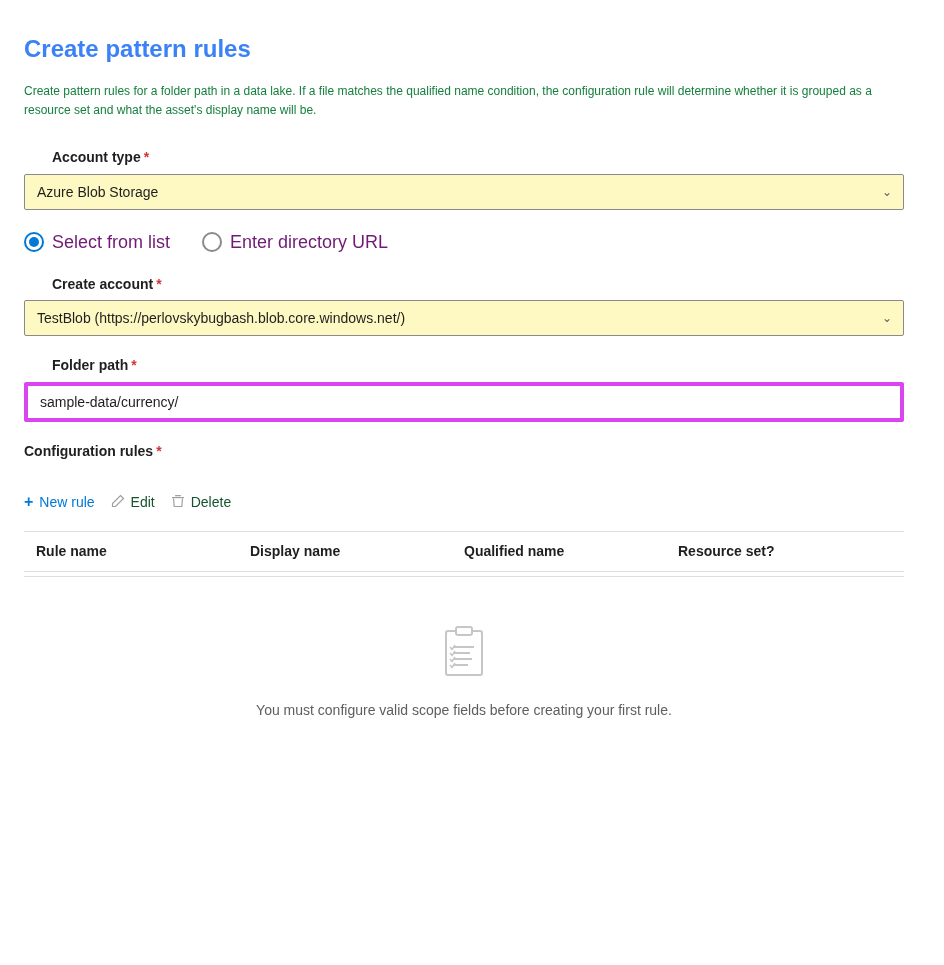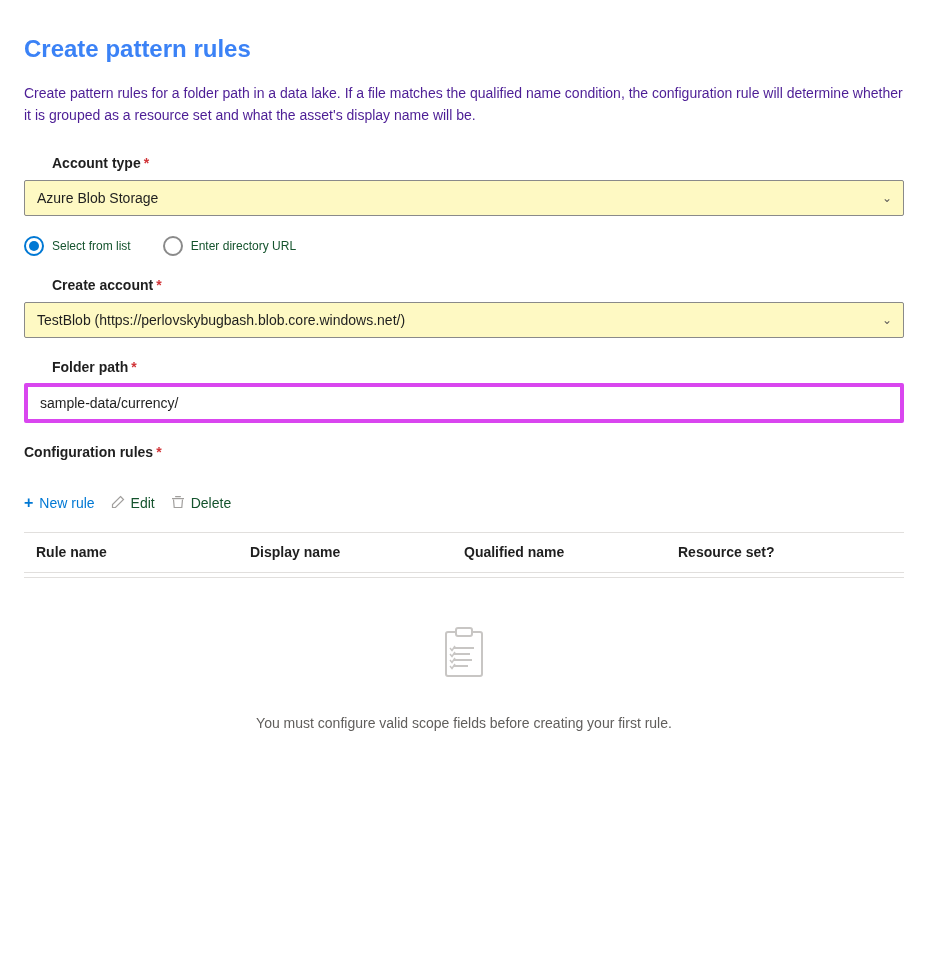--- a/index.html
+++ b/index.html
@@ -24,22 +24,22 @@
     }
 
     .page-title {
       font-size: 24px;
       font-weight: 600;
       color: #3b82f6;
       margin-bottom: 16px;
     }
 
     .description-text {
-      font-size: 14px;
-      color: #4c1d95;
+      font-size: 12px;
+      color: #15803d;
       line-height: 1.6;
       margin-bottom: 28px;
       max-width: 880px;
     }
 
     .field-group {
       margin-bottom: 20px;
     }
 
     .field-label {
@@ -118,22 +118,22 @@
     }
 
     .radio-inner {
       width: 10px;
       height: 10px;
       border-radius: 50%;
       background: #0078d4;
     }
 
     .radio-label {
-      font-size: 12px;
-      color: #14532d;
+      font-size: 18px;
+      color: #701a75;
       cursor: pointer;
     }
 
     .text-input {
       width: 100%;
       max-width: 880px;
       padding: 8px 12px;
       border: 4px solid #d946ef;
       border-radius: 2px;
       font-size: 14px;
@@ -202,21 +202,21 @@
       font-size: 14px;
       font-weight: 600;
     }
 
     .empty-state {
       display: flex;
       flex-direction: column;
       align-items: center;
       justify-content: center;
       padding: 40px 20px;
-      gap: 28px;
+      gap: 16px;
     }
 
     .empty-icon {
       width: 64px;
       height: 64px;
       color: #c8c6c4;
     }
 
     .empty-text {
       font-size: 14px;

